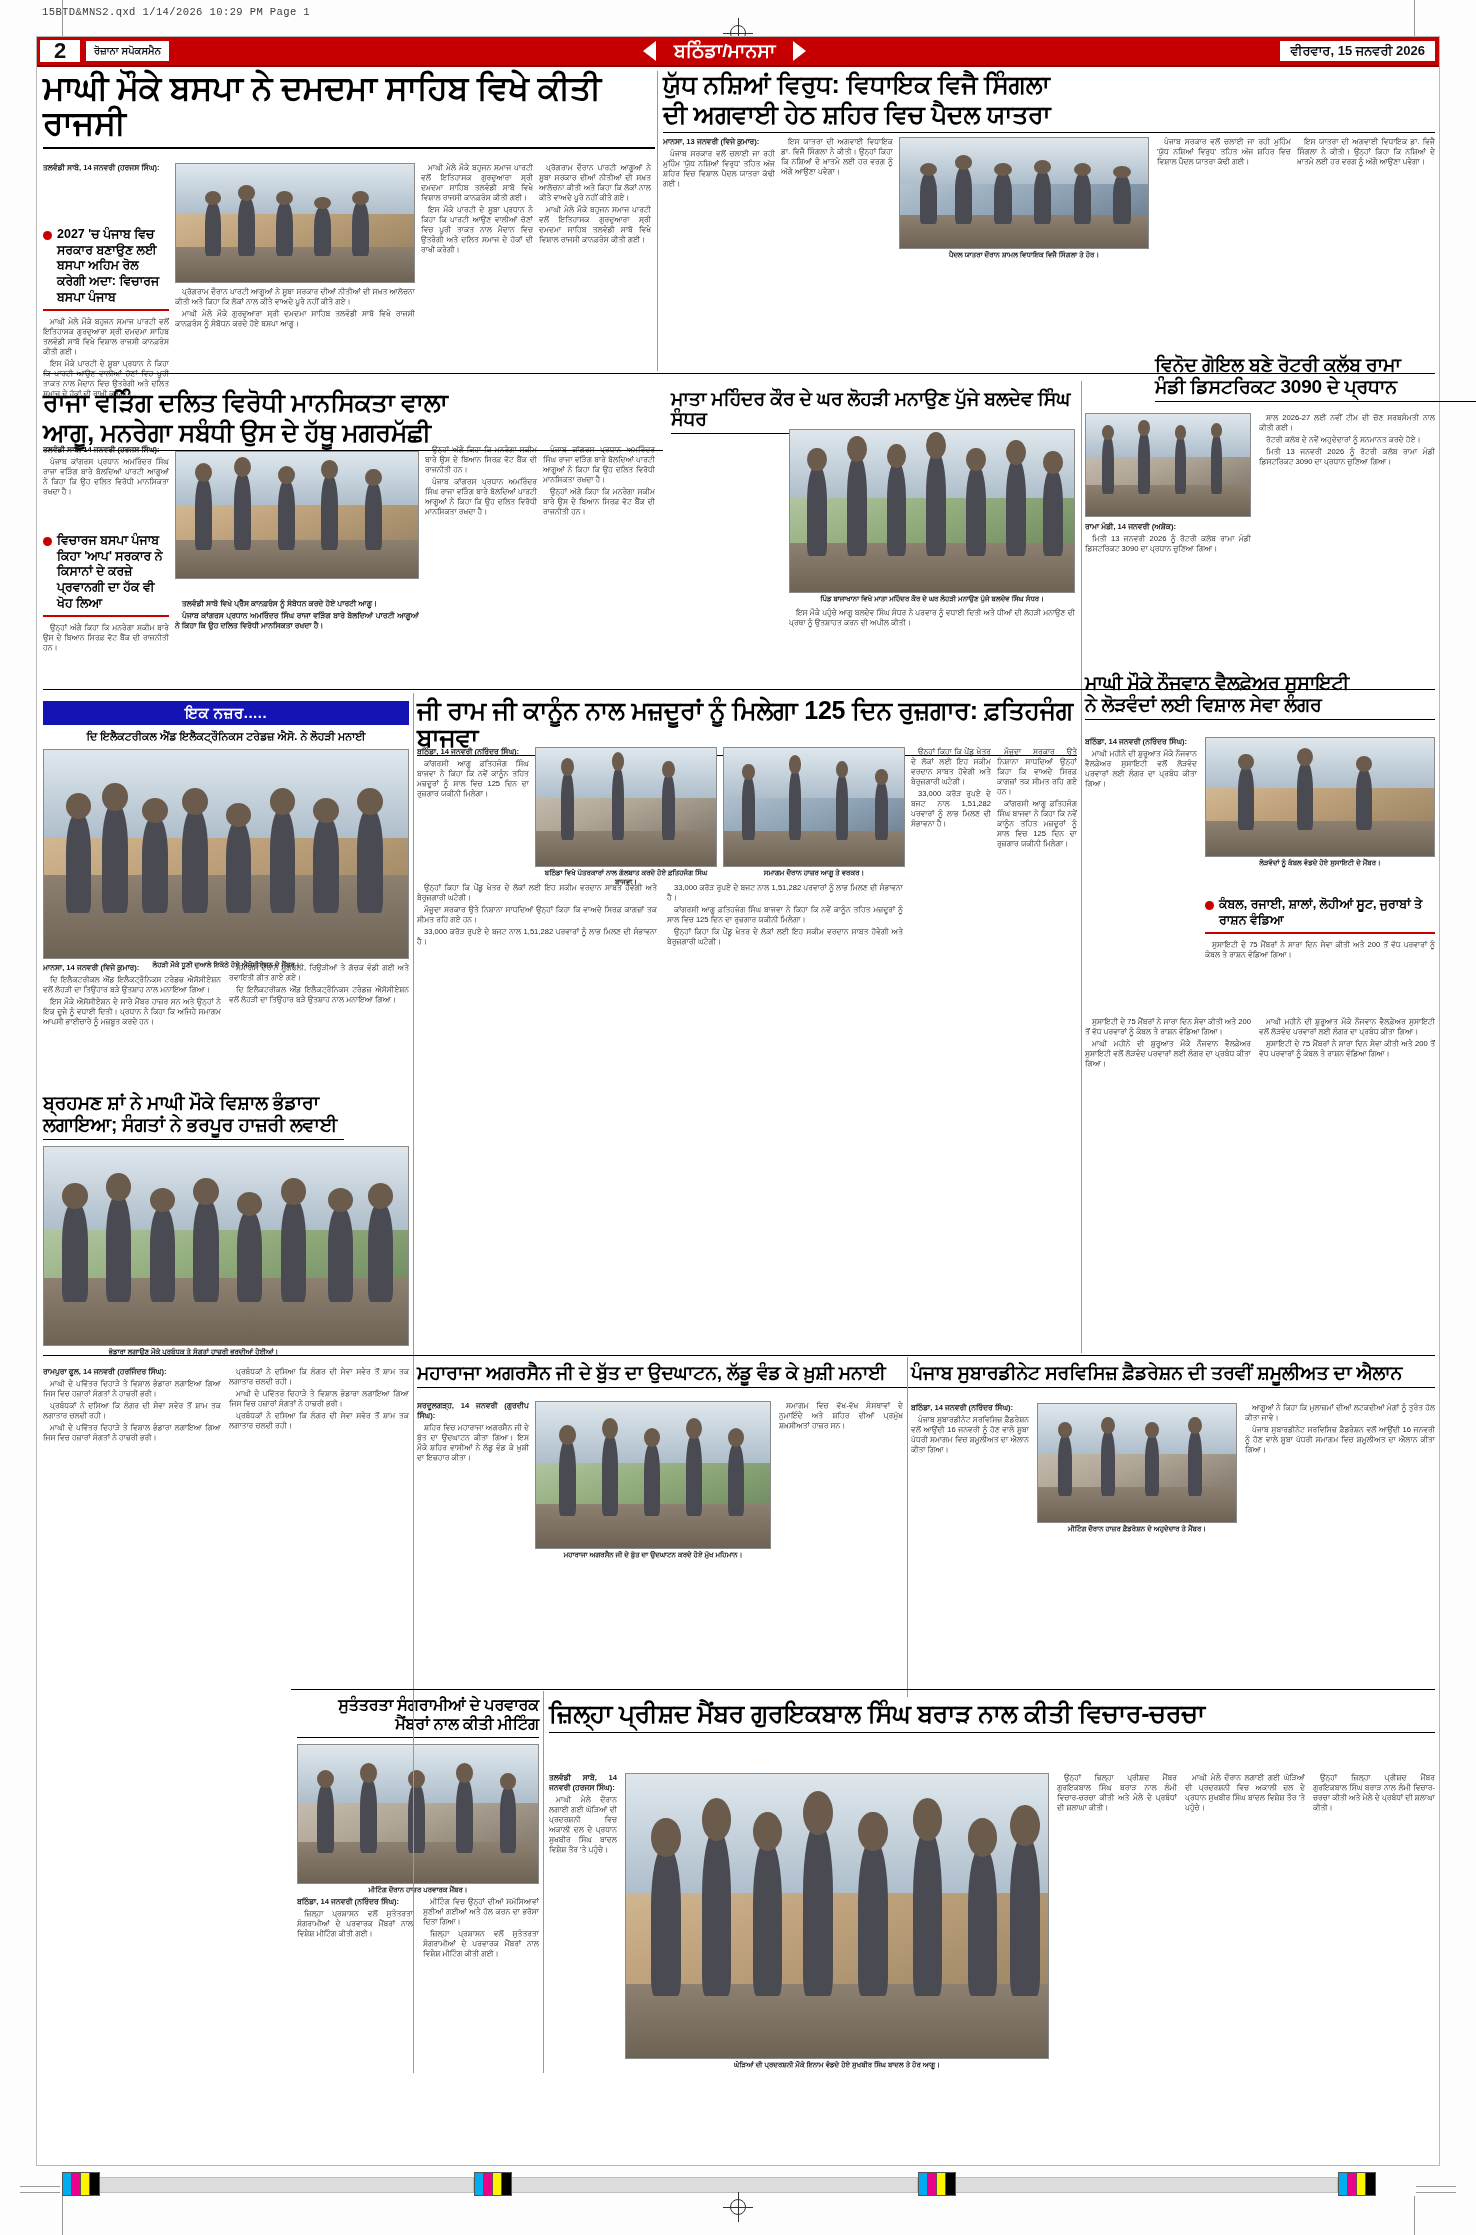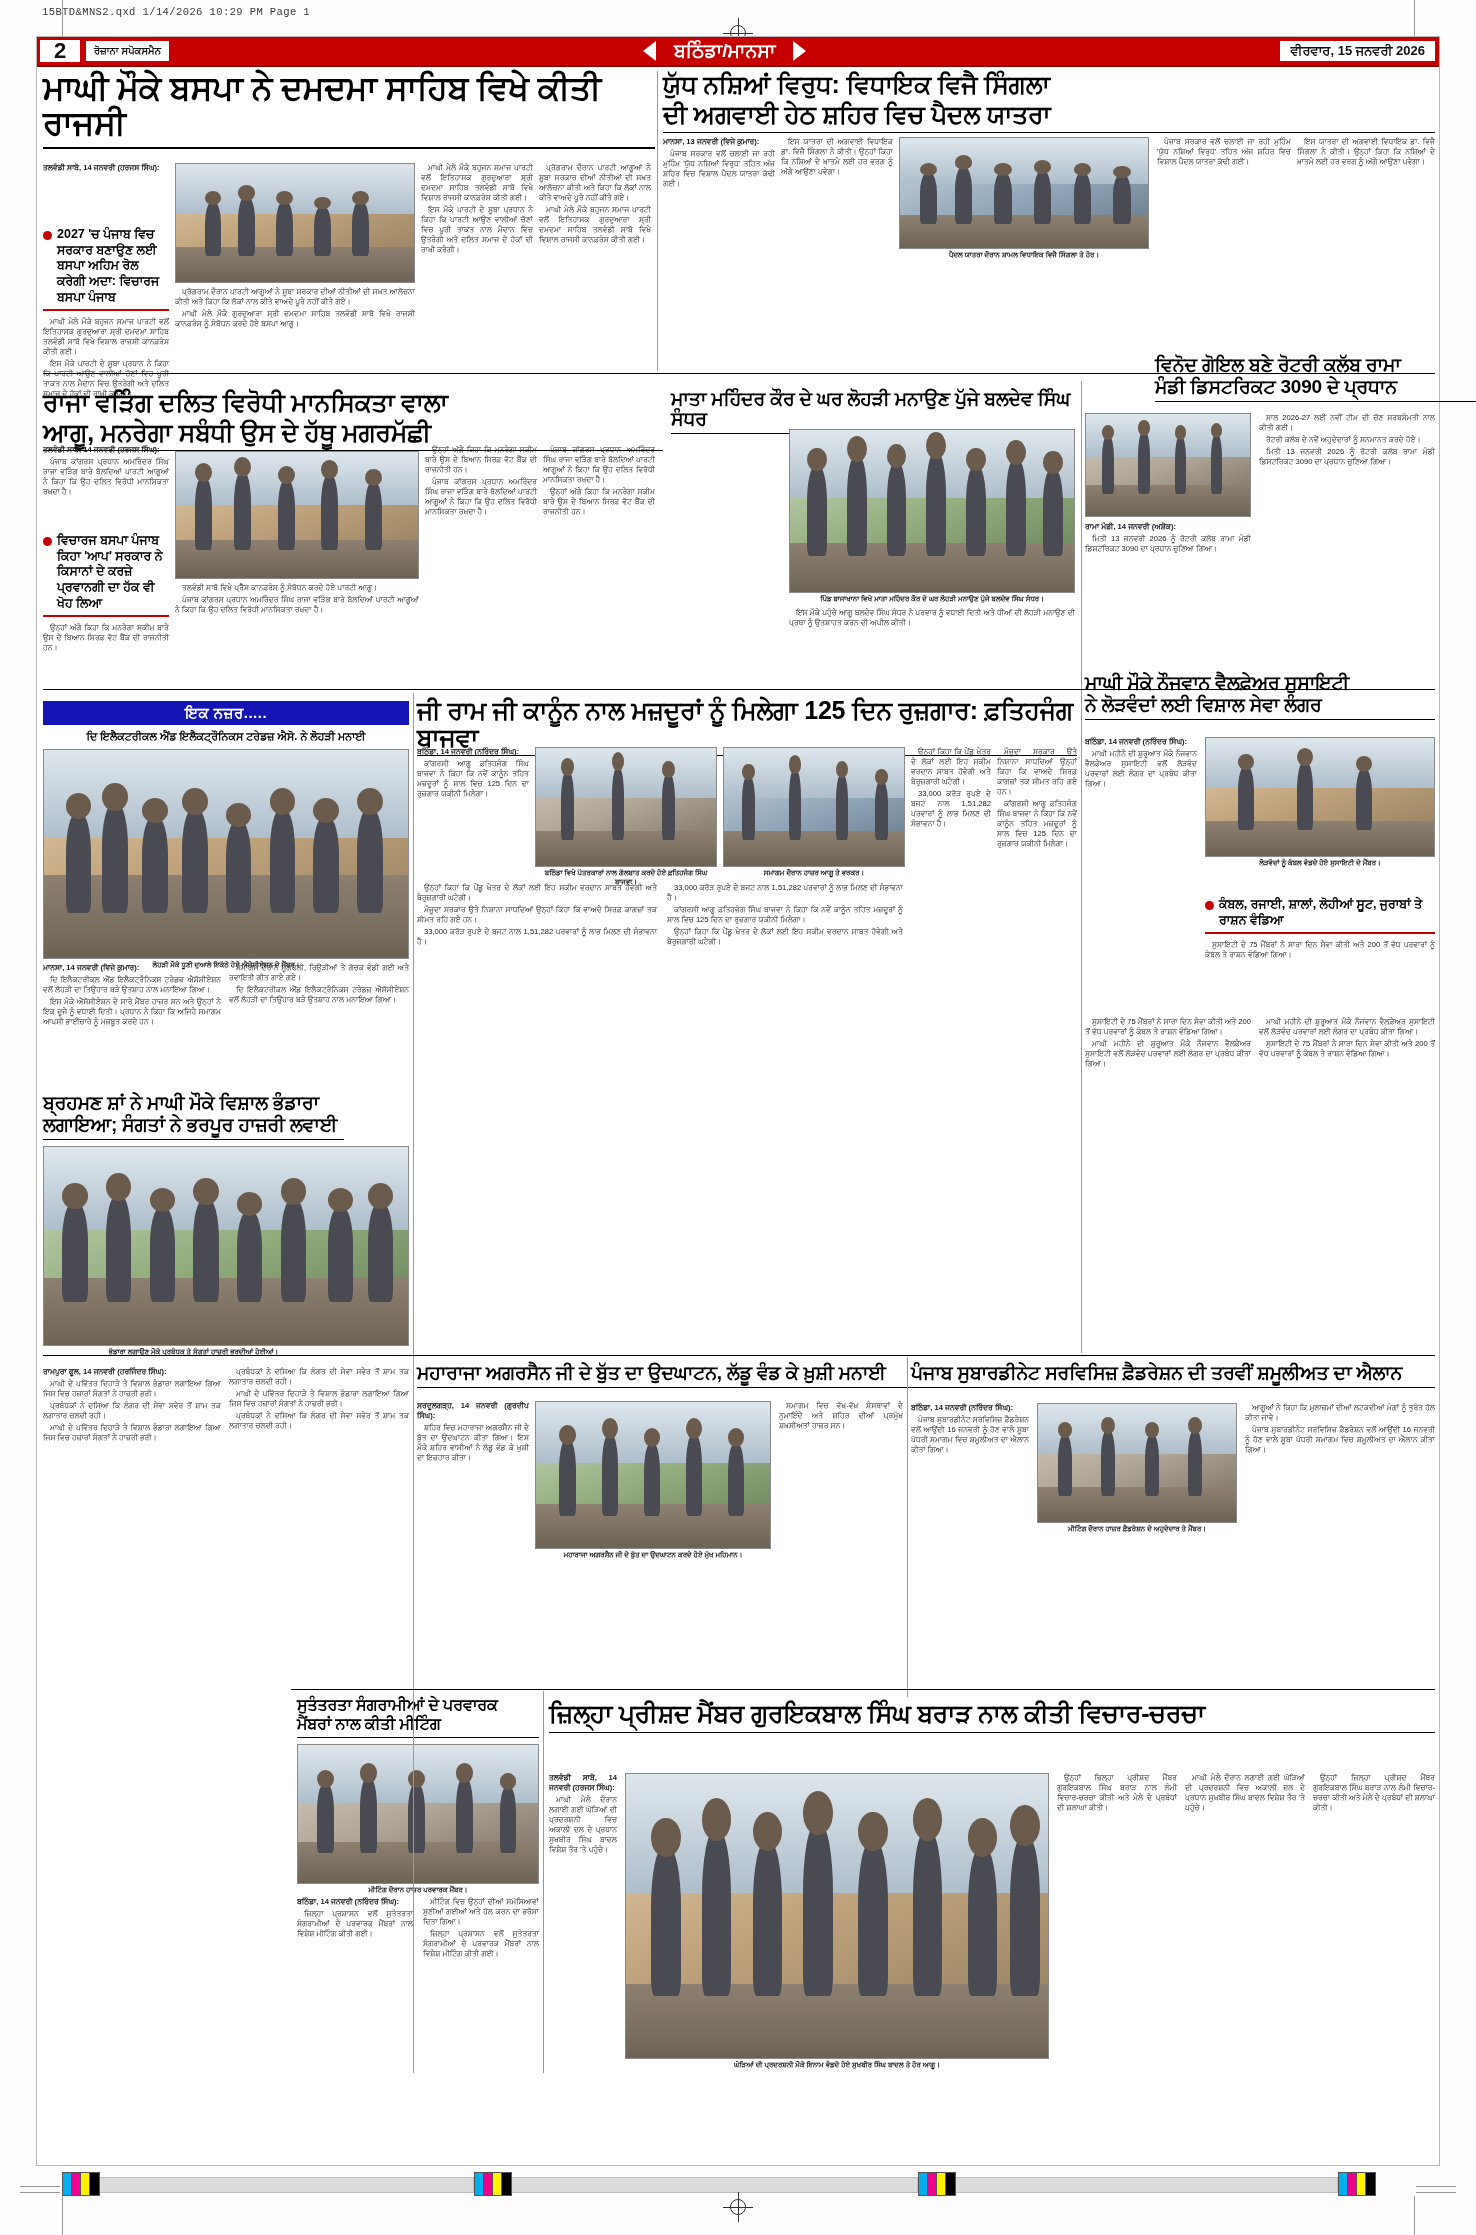--- a/index.html
+++ b/index.html
@@ -85,21 +85,21 @@
   }
 
   
   .hl {
     font-weight: 700; color: #000; line-height: 1.06;
     letter-spacing: -0.2px;
   }
   .hl-xl { font-size: 33px; }
   .hl-lg { font-size: 25px; }
   .hl-md { font-size: 19px; }
-  .hl-sm { font-size: 16px; }
+  .hl-sm { font-size: 16px; text-align: right; }
 
   .body-col {
     font-size: 7.6px; line-height: 1.32; color: #1a1a1a;
     text-align: justify; hyphens: auto; overflow: hidden;
   }
   .body-col p { margin: 0 0 2px 0; text-indent: 7px; }
   .body-col p.lead { text-indent: 0; font-weight: 700; }
 
   .rule { border-top: 1px solid #000; }
   .rule-thick { border-top: 2px solid #000; }
@@ -336,21 +336,21 @@
         <div class="ph-fig" style="left:42%; height:56%;">
             <div class="ph-head"></div>
           </div>
         <div class="ph-fig" style="left:60%; height:60%;">
             <div class="ph-head"></div>
           </div>
         <div class="ph-fig" style="left:78%; height:54%;">
             <div class="ph-head"></div>
           </div>
       </div>
-      <div class="body-col" style="margin-top:4px; height:190px;">
+      <div class="body-col" style="margin-top:20px; height:190px;font-weight:bold;">
         <p>ਤਲਵੰਡੀ ਸਾਬੋ ਵਿਖੇ ਪ੍ਰੈੱਸ ਕਾਨਫ਼ਰੰਸ ਨੂੰ ਸੰਬੋਧਨ ਕਰਦੇ ਹੋਏ ਪਾਰਟੀ ਆਗੂ।</p>
         <p>ਪੰਜਾਬ ਕਾਂਗਰਸ ਪ੍ਰਧਾਨ ਅਮਰਿੰਦਰ ਸਿੰਘ ਰਾਜਾ ਵੜਿੰਗ ਬਾਰੇ ਬੋਲਦਿਆਂ ਪਾਰਟੀ ਆਗੂਆਂ ਨੇ ਕਿਹਾ ਕਿ ਉਹ ਦਲਿਤ ਵਿਰੋਧੀ ਮਾਨਸਿਕਤਾ ਰਖਦਾ ਹੈ।</p>
       </div>
     </div>
 
     <div class="sect body-col" style="left:388px; top:408px; width:112px; height:260px;">
       <p>ਉਨ੍ਹਾਂ ਅੱਗੇ ਕਿਹਾ ਕਿ ਮਨਰੇਗਾ ਸਕੀਮ ਬਾਰੇ ਉਸ ਦੇ ਬਿਆਨ ਸਿਰਫ਼ ਵੋਟ ਬੈਂਕ ਦੀ ਰਾਜਨੀਤੀ ਹਨ।</p>
       <p>ਪੰਜਾਬ ਕਾਂਗਰਸ ਪ੍ਰਧਾਨ ਅਮਰਿੰਦਰ ਸਿੰਘ ਰਾਜਾ ਵੜਿੰਗ ਬਾਰੇ ਬੋਲਦਿਆਂ ਪਾਰਟੀ ਆਗੂਆਂ ਨੇ ਕਿਹਾ ਕਿ ਉਹ ਦਲਿਤ ਵਿਰੋਧੀ ਮਾਨਸਿਕਤਾ ਰਖਦਾ ਹੈ।</p>
     </div>
     <div class="sect body-col" style="left:506px; top:408px; width:112px; height:260px;">

